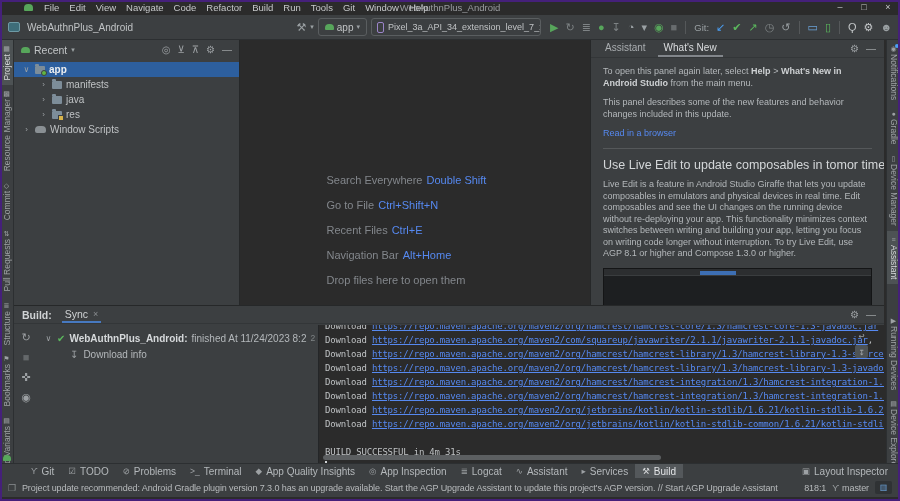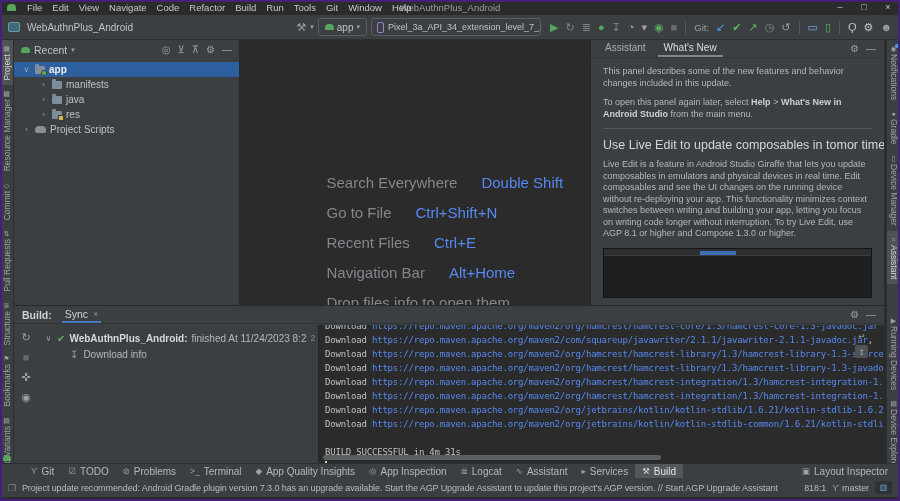--- a/index.html
+++ b/index.html
@@ -3,21 +3,21 @@
 <meta charset="utf-8">
 <style>
   *{margin:0;padding:0;box-sizing:border-box}
   html,body{width:900px;height:501px;overflow:hidden;background:#2b2b2b;
     font-family:"Liberation Sans",sans-serif}
   #app{position:relative;width:900px;height:501px;background:#2b2b2b;color:#bbbdbf;overflow:hidden}
   .frame{position:absolute;inset:0;border:2px solid #45207a;pointer-events:none;z-index:60}
 
   
   .titlebar{position:absolute;left:0;top:0;right:0;height:15px;background:#2b2b2b;
-    display:flex;align-items:center;padding-left:4px;z-index:10}
+    display:flex;align-items:center;padding-left:21px;z-index:10}
   .as-logo{width:9px;height:7px;background:#57a65b;border-radius:4px 4px 1px 1px;margin:0 6px 0 3px;flex:none}
   .menus{display:flex;height:100%;z-index:2}
   .menu-item{padding:0 5px;font-size:9.5px;color:#c6c8ca;line-height:15px;white-space:nowrap}
   .win-title{position:absolute;left:0;right:0;text-align:center;font-size:9.5px;color:#9a9da0;pointer-events:none}
   #win-controls{margin-left:auto;display:flex;height:100%;z-index:2}
   .wc{width:24px;text-align:center;line-height:14px;font-size:9px;color:#c6c8ca}
 
   
   .toolbar{position:absolute;left:0;top:15px;right:0;height:25px;background:#3c3f41;
     border-bottom:1px solid #2c2f31;display:flex;align-items:center;padding:0 8px;gap:4px;z-index:9}
@@ -65,21 +65,21 @@
   .chev{width:9px;font-size:8px;color:#9da1a4;text-align:center;flex:none}
   .t-folder{width:10px;height:8px;background:#7d8d99;border-radius:1px;position:relative;flex:none}
   .t-folder::before{content:"";position:absolute;top:-2px;left:0;width:4px;height:2px;background:#7d8d99;border-radius:1px 1px 0 0}
   .t-app::after{content:"";position:absolute;right:-2px;bottom:-2px;width:4px;height:4px;border-radius:50%;background:#62b543;border:1px solid #3c3f41}
   .t-res::after{content:"";position:absolute;right:-2px;bottom:-2px;width:4px;height:4px;background:#d8b44a;border:1px solid #3c3f41}
   .t-gradle{width:11px;height:7px;background:#8a9094;border-radius:4px 4px 2px 2px;flex:none}
 
   
   .editor{position:absolute;left:241px;top:40px;width:349px;height:265px;background:#2b2b2b;z-index:4}
   .shortcuts{width:178px;margin:0 auto;padding-top:134px;display:flex;flex-direction:column;gap:13px;align-items:flex-start}
-  .sc-row{font-size:15px;display:flex;gap:24px;white-space:nowrap}
+  .sc-row{font-size:11px;display:flex;gap:4px;white-space:nowrap}
   .sc-label,.sc-drop{color:#83878c}
   .sc-keys{color:#5689f1}
 
   
   .wn-panel{position:absolute;left:590px;top:40px;width:294px;height:265px;background:#3c3f41;
     border-left:1px solid #262829;overflow:hidden;z-index:5}
   .wn-tabs{height:18px;display:flex;align-items:center;padding:0 8px;gap:0;border-bottom:1px solid #333638}
   #wn-tabs-inner{display:flex;height:100%;gap:6px}
   .wn-tab{font-size:10px;color:#a9adb0;height:100%;display:flex;align-items:center;border-bottom:2px solid transparent;padding:0 6px;white-space:nowrap}
   .wn-tab.active{color:#dcdee0;border-bottom-color:#82868b}
@@ -111,21 +111,21 @@
   .b-check{color:#5bb85d;font-size:10px}
   .bp-proj{font-weight:bold;color:#d6d9db}
   .bp-status{color:#b4b8bb}
   .bp-dur{color:#7f8486;font-size:8.5px}
   .dl-ic{color:#9da1a4;font-size:10px}
   .bp-console{flex:1;background:#2b2b2b;border-left:1px solid #242628;position:relative;overflow:hidden;
     padding:2px 0 0 6px;font-family:"DejaVu Sans Mono",monospace;font-size:9px;letter-spacing:-0.2px;
     line-height:14px;color:#bfc2c4}
   .c-line{white-space:nowrap;height:14px;overflow:hidden}
   .c-line.partial{margin-top:-8px}
-  .c-url{color:#5689f1;cursor:pointer}
+  .c-url{color:#5689f1;text-decoration:underline;cursor:pointer}
   .c-blank{height:14px}
   .caret-line{height:14px}
   .cursorbar{display:inline-block;width:1.5px;height:11px;background:#d0d3d5;vertical-align:middle}
   .c-mini{position:absolute;top:6px;right:16px;display:flex;flex-direction:column;gap:4px;align-items:center}
   .h-scroll{position:absolute;left:4px;bottom:3px;width:338px;height:5px;background:#5c5f61;border-radius:3px}
 
   
   .bottom-bar{position:absolute;left:0;right:0;top:463px;height:15px;background:#3c3f41;
     border-top:1px solid #2c2f31;display:flex;align-items:center;padding-left:24px;z-index:10}
   #bt-tools{display:flex;height:100%;align-items:center}
@@ -308,21 +308,21 @@
           <span class="t-label">java</span>
         </div>
         <div class="tree-row" style="padding-left: 25px;">
           <span class="chev">›</span>
           <span class="t-folder t-res"></span>
           <span class="t-label">res</span>
         </div>
         <div class="tree-row" style="padding-left: 8px;">
           <span class="chev">›</span>
           <span class="t-gradle"></span>
-          <span class="t-label">Project Scripts</span>
+          <span class="t-label">Window Scripts</span>
         </div>
       </div>
   </div>
 
   <div class="editor">
     <div class="shortcuts" id="shortcuts">
         <div class="sc-row">
           <span class="sc-label">Search Everywhere</span>
           <span class="sc-keys">Double Shift</span>
         </div>
@@ -331,38 +331,39 @@
           <span class="sc-keys">Ctrl+Shift+N</span>
         </div>
         <div class="sc-row">
           <span class="sc-label">Recent Files</span>
           <span class="sc-keys">Ctrl+E</span>
         </div>
         <div class="sc-row">
           <span class="sc-label">Navigation Bar</span>
           <span class="sc-keys">Alt+Home</span>
         </div>
-        <div class="sc-row sc-drop">Drop files info to open them</div>
+        <div class="sc-row sc-drop">Drop files here to open them</div>
       </div>
   </div>
 
   <div class="wn-panel">
     <div class="wn-tabs">
       <div id="wn-tabs-inner">
           <div class="wn-tab">Assistant</div>
           <div class="wn-tab active">What's New</div>
         </div>
       <div class="icon-row">
           <span class="hdr-ic">⚙</span>
           <span class="hdr-ic">—</span>
         </div>
     </div>
     <div class="wn-content">
+      <p class="wn-p"><span>To open this panel again later, select </span><b>Help</b><span> &gt; </span><b>What's New in Android Studio</b><span> from the main menu.</span></p>
       <p class="wn-p">This panel describes some of the new features and behavior changes included in this update.</p>
-      <p class="wn-p"><span>To open this panel again later, select </span><b>Help</b><span> &gt; </span><b>What's New in Android Studio</b><span> from the main menu.</span></p>
+      <a class="wn-link">Read in a browser</a>
       <div class="wn-divider"></div>
       <div class="wn-h2">Use Live Edit to update composables in tomor time</div>
       <p class="wn-p">Live Edit is a feature in Android Studio Giraffe that lets you update composables in emulators and physical devices in real time. Edit composables and see the UI changes on the running device without re-deploying your app. This functionality minimizes context switches between writing and building your app, letting you focus on writing code longer without interruption. To try Live Edit, use AGP 8.1 or higher and Compose 1.3.0 or higher.</p>
       <div class="wn-thumb">
         <div class="tt-bar"></div>
 
       </div>
     </div>
   </div>
 

